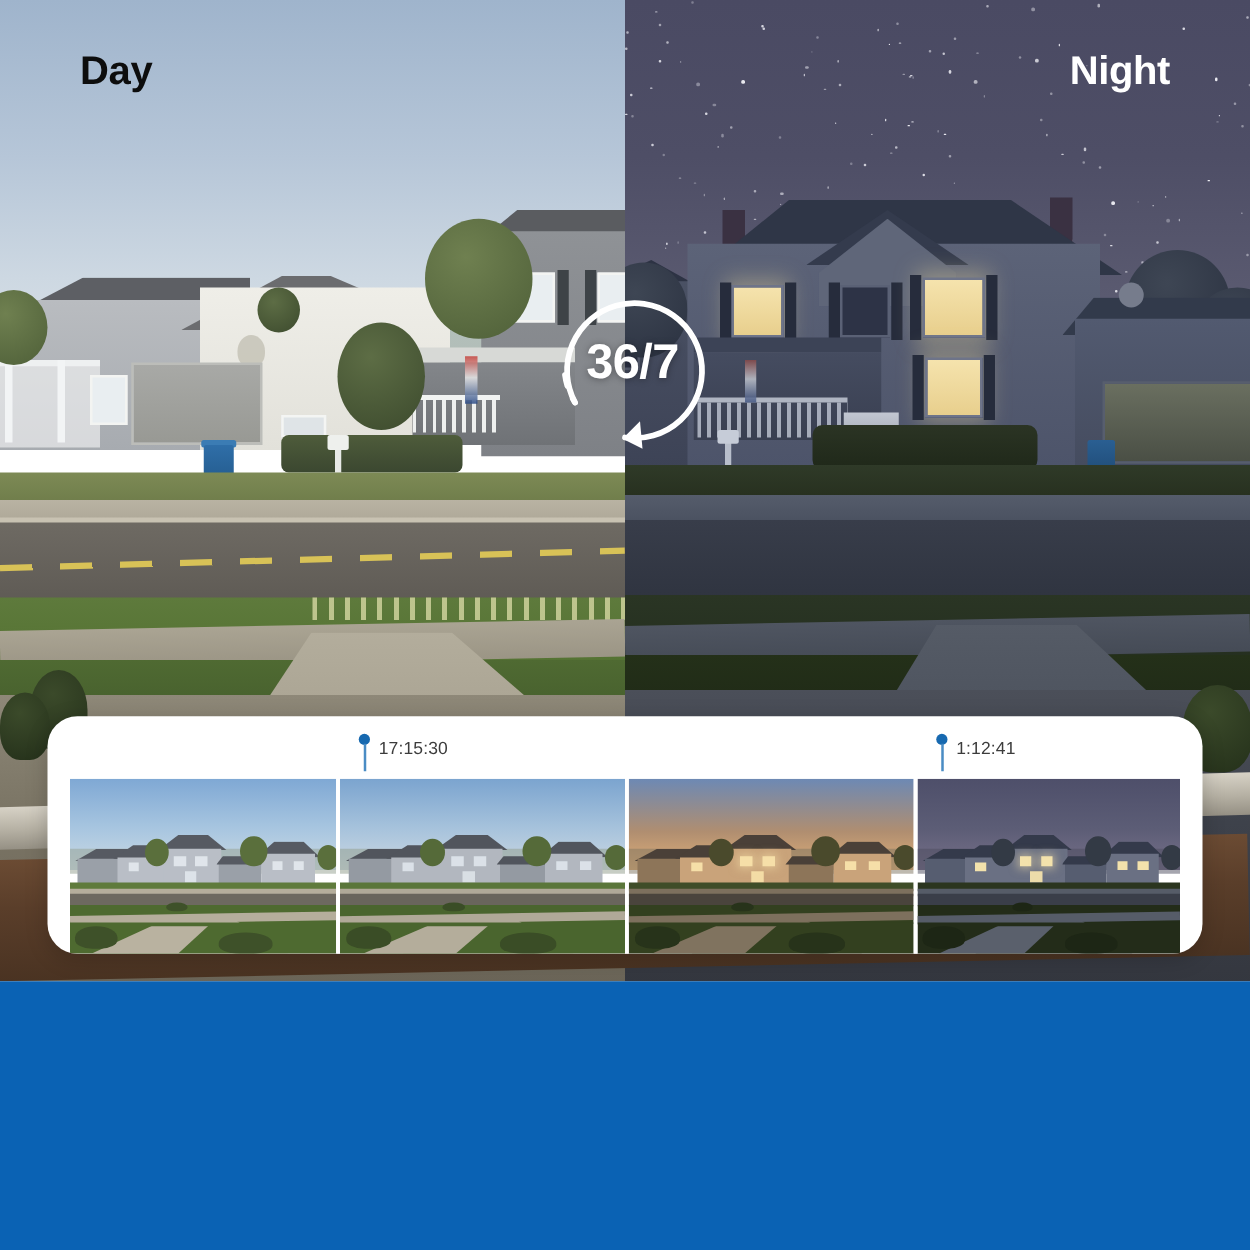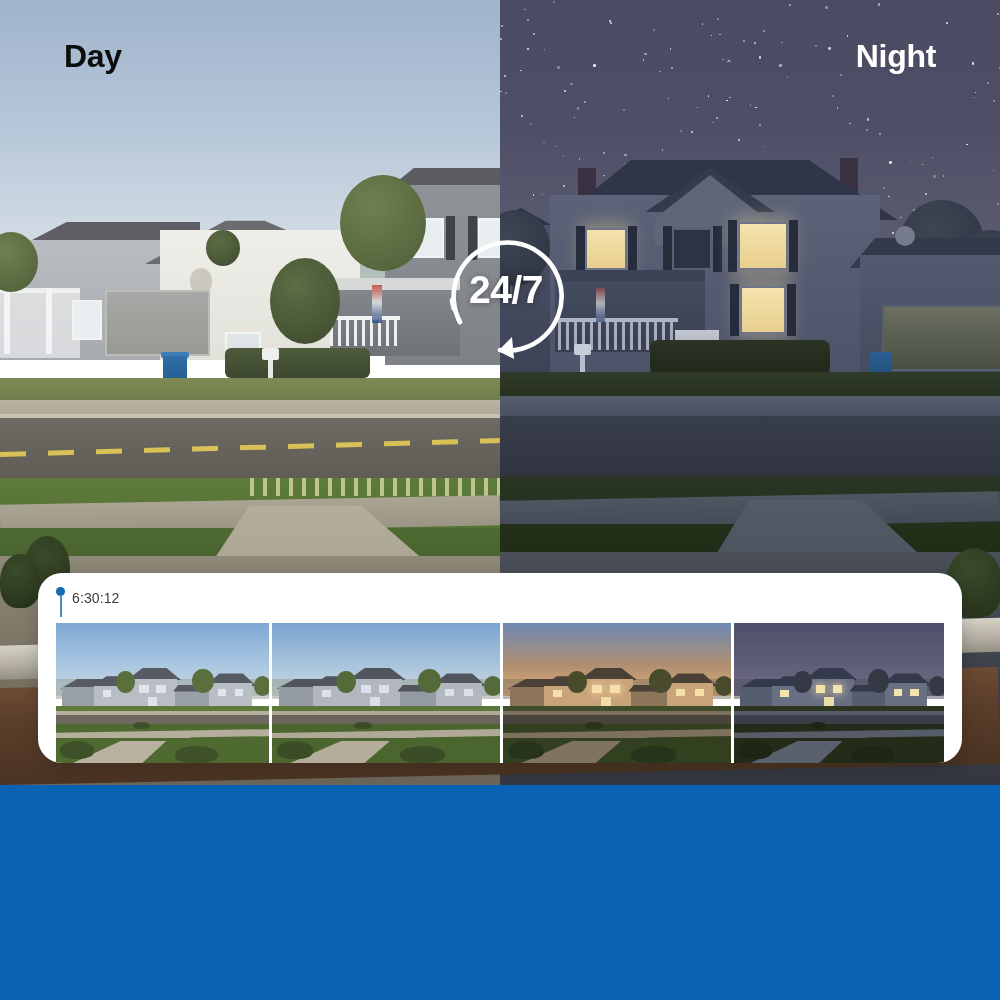--- a/index.html
+++ b/index.html
@@ -659,34 +659,27 @@
 
     <div class="badge247">
       <svg width="136" height="140" viewBox="0 0 136 140" fill="none">
 
         <path d="M22 96 A 54 54 0 1 1 62 124" stroke="#ffffff" stroke-width="4.6" stroke-linecap="round" fill="none"></path>
 
         <path d="M14 74 A 54 54 0 0 0 22 96" stroke="#ffffff" stroke-width="4.6" stroke-linecap="round" fill="none" stroke-dasharray="9 11"></path>
 
         <path d="M74 111 L60 125 L76 133 Z" fill="#ffffff"></path>
       </svg>
-      <div class="lbl">24/7</div>
+      <div class="lbl">36/7</div>
     </div>
   </div>
 
   <div class="timeline-card">
     <div class="tl-items" id="tl-items">
         <div class="tl-item">
-          <div class="tl-head">
-            <div class="tl-pin">
-              <div class="dot"></div>
-              <div class="stem"></div>
-            </div>
-            <div class="tl-time">6:30:12</div>
-          </div>
           <div class="tl-thumb">
             <div class="mini">
     <div class="m-sky" style="background:linear-gradient(180deg,#7fa8d4 0%,#a8c6e0 55%,#cbd9e4 100%)"></div>
     <div class="m-hill" style="background:#93a08f"></div>
 
     <div class="m-roof" style="left:2%;top:40%;width:20%;height:7%;background:#565a62;
          clip-path:polygon(0 100%,40% 0,100% 0,100% 100%)"></div>
     <div class="m-house" style="left:3%;top:46%;width:18%;height:14%;background:#9aa0a8"></div>
 
     <div class="m-roof" style="left:16%;top:38%;width:22%;height:8%;background:#565a62;
@@ -726,20 +719,27 @@
     <div class="m-lawn" style="top:82%;height:18%;background:#4e6a30"></div>
     <div class="m-path" style="left:8%;top:84%;width:44%;height:16%;background:#b9b2a0;
          clip-path:polygon(52% 0,100% 0,74% 100%,0 100%)"></div>
     <div class="m-bush" style="left:2%;top:84%;width:16%;height:13%;background:#3e5129"></div>
     <div class="m-bush" style="left:56%;top:88%;width:20%;height:12%;background:#3e5129"></div>
     <div class="m-bush" style="left:36%;top:71%;width:8%;height:5%;background:#3e5129"></div>
   </div>
           </div>
         </div>
         <div class="tl-item">
+          <div class="tl-head">
+            <div class="tl-pin">
+              <div class="dot"></div>
+              <div class="stem"></div>
+            </div>
+            <div class="tl-time">17:15:30</div>
+          </div>
           <div class="tl-thumb">
             <div class="mini">
     <div class="m-sky" style="background:linear-gradient(180deg,#7ba4cf 0%,#a7c3dc 55%,#ccd8e2 100%)"></div>
     <div class="m-hill" style="background:#8f9c8a"></div>
 
     <div class="m-roof" style="left:2%;top:40%;width:20%;height:7%;background:#51555d;
          clip-path:polygon(0 100%,40% 0,100% 0,100% 100%)"></div>
     <div class="m-house" style="left:3%;top:46%;width:18%;height:14%;background:#949aa2"></div>
 
     <div class="m-roof" style="left:16%;top:38%;width:22%;height:8%;background:#51555d;
@@ -832,20 +832,27 @@
     <div class="m-lawn" style="top:82%;height:18%;background:#33401f"></div>
     <div class="m-path" style="left:8%;top:84%;width:44%;height:16%;background:#80735f;
          clip-path:polygon(52% 0,100% 0,74% 100%,0 100%)"></div>
     <div class="m-bush" style="left:2%;top:84%;width:16%;height:13%;background:#27331a"></div>
     <div class="m-bush" style="left:56%;top:88%;width:20%;height:12%;background:#27331a"></div>
     <div class="m-bush" style="left:36%;top:71%;width:8%;height:5%;background:#27331a"></div>
   </div>
           </div>
         </div>
         <div class="tl-item">
+          <div class="tl-head">
+            <div class="tl-pin">
+              <div class="dot"></div>
+              <div class="stem"></div>
+            </div>
+            <div class="tl-time">1:12:41</div>
+          </div>
           <div class="tl-thumb">
             <div class="mini">
     <div class="m-sky" style="background:linear-gradient(180deg,#4e4f6a 0%,#5c5d76 55%,#787089 100%)"></div>
     <div class="m-hill" style="background:#4b4c5e"></div>
 
     <div class="m-roof" style="left:2%;top:40%;width:20%;height:7%;background:#343a4b;
          clip-path:polygon(0 100%,40% 0,100% 0,100% 100%)"></div>
     <div class="m-house" style="left:3%;top:46%;width:18%;height:14%;background:#565d70"></div>
 
     <div class="m-roof" style="left:16%;top:38%;width:22%;height:8%;background:#343a4b;

